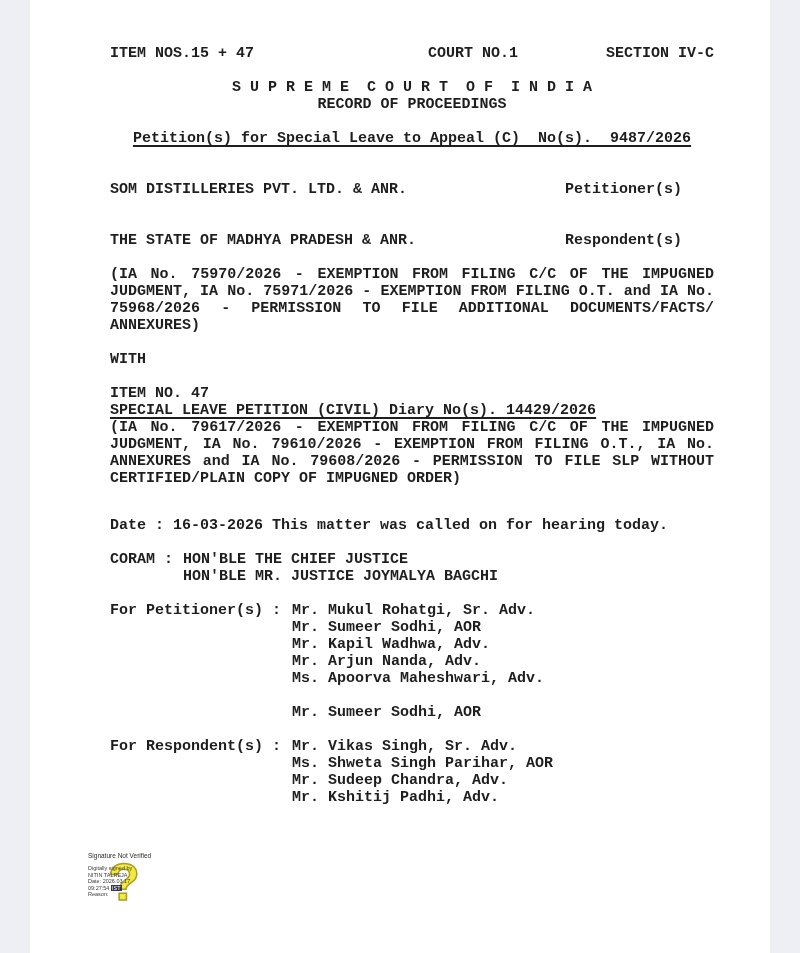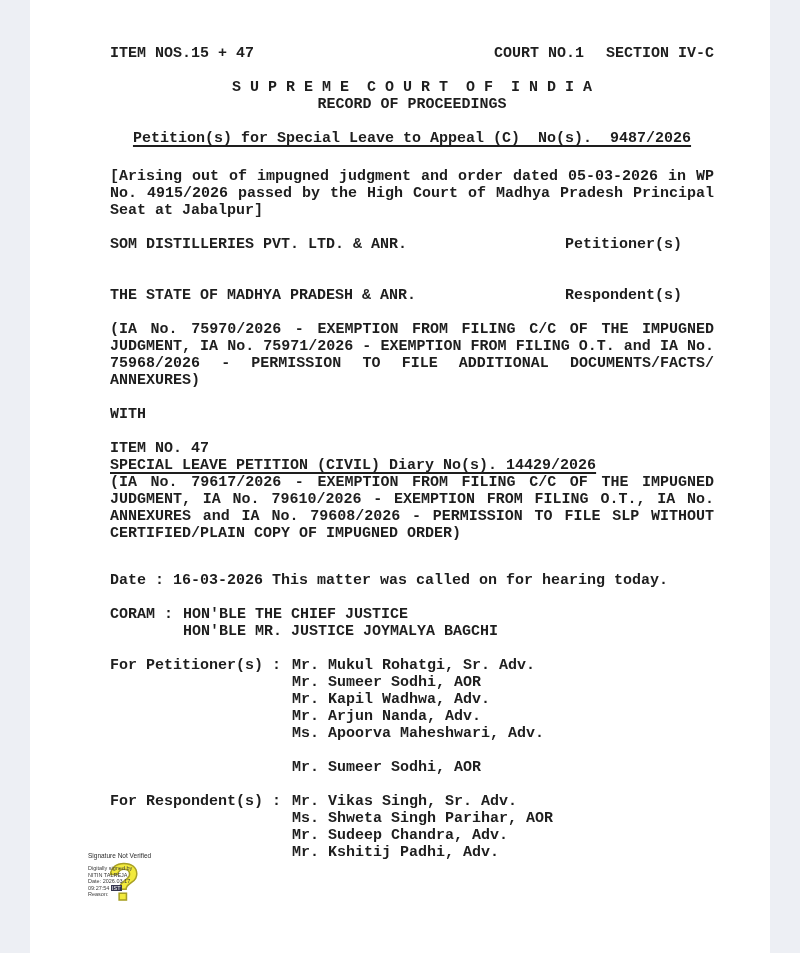--- a/index.html
+++ b/index.html
@@ -25,21 +25,21 @@
   .line{white-space:pre;}
   .j{text-align:justify;text-align-last:justify;}
   .center{text-align:center;white-space:pre;}
   .u{text-decoration:underline;text-underline-offset:3px;text-decoration-thickness:1.5px;}
   .blank{height:17px;}
   .blank-sm{height:13px;}
   .row{display:flex;justify-content:space-between;}
   .row .right{margin-right:32px;white-space:pre;}
   .hdr{display:flex;}
   .hdr .h-left{width:252px;white-space:pre;}
-  .hdr .h-mid{flex:1;text-align:right;white-space:pre;}
+  .hdr .h-mid{flex:1;text-align:center;white-space:pre;}
   .hdr .h-right{width:130px;text-align:right;white-space:pre;}
   .arising{margin-top:4px;}
   .flexrow{display:flex;}
   .coram-label{width:73px;white-space:pre;flex-shrink:0;}
   .counsel-label{width:182px;white-space:pre;flex-shrink:0;}
   .names{flex:1;}
   .names div{white-space:pre;}
   
   .stamp{
     position:absolute;left:58px;top:852px;width:100px;height:66px;
@@ -70,25 +70,20 @@
       <span class="h-right">SECTION IV-C</span>
     </div>
 
     <div class="blank"></div>
     <div class="center">S U P R E M E  C O U R T  O F  I N D I A</div>
     <div class="center">RECORD OF PROCEEDINGS</div>
     <div class="blank"></div>
     <div class="center u">Petition(s) for Special Leave to Appeal (C)  No(s).  9487/2026</div>
     <div class="blank"></div>
 
-    <div class="arising">
-      <div class="j">[Arising out of impugned judgment and order dated 05-03-2026 in WP</div>
-      <div class="j">No. 4915/2026 passed by the High Court of Madhya Pradesh Principal</div>
-      <div class="line">Seat at Jabalpur]</div>
-    </div>
 
     <div class="blank"></div>
     <div class="row">
       <span class="line">SOM DISTILLERIES PVT. LTD. &amp; ANR.</span>
       <span class="right">Petitioner(s)</span>
     </div>
     <div class="blank"></div>
     <div class="blank"></div>
     <div class="row">
       <span class="line">THE STATE OF MADHYA PRADESH &amp; ANR.</span>

